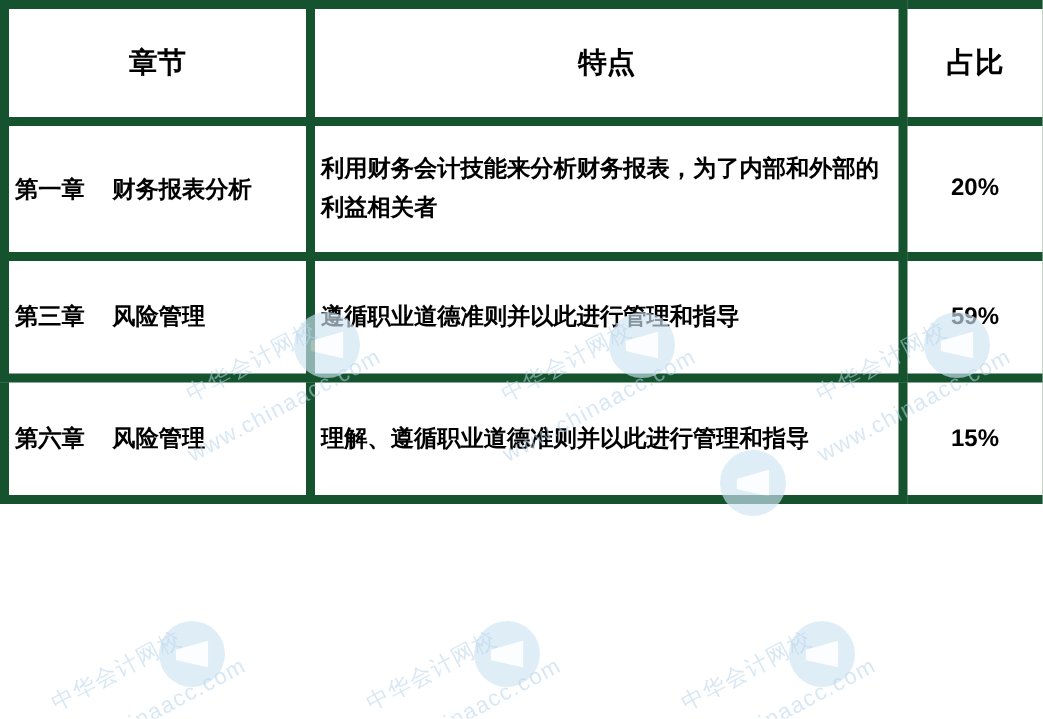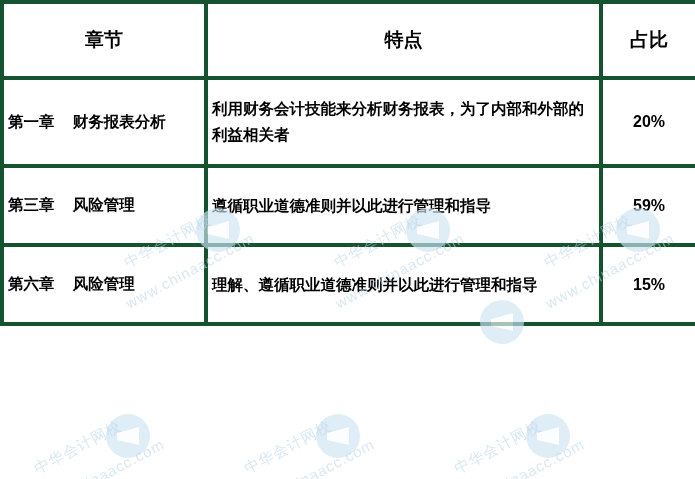--- a/index.html
+++ b/index.html
@@ -58,21 +58,21 @@
     z-index: 2;
     width: 695px;
   }
   table.course-table {
     border-collapse: collapse;
     width: 695px;
     table-layout: fixed;
   }
   table.course-table td,
   table.course-table th {
-    border: 4px solid #14532d;
+    border: 6px solid #14532d;
     padding: 4px;
     background: transparent;
   }
   .c-chapter { width: 204px; }
   .c-feature { width: 395px; }
   .c-ratio   { width: 96px; }
 
   thead th {
     height: 64px;
     font-size: 19px;

